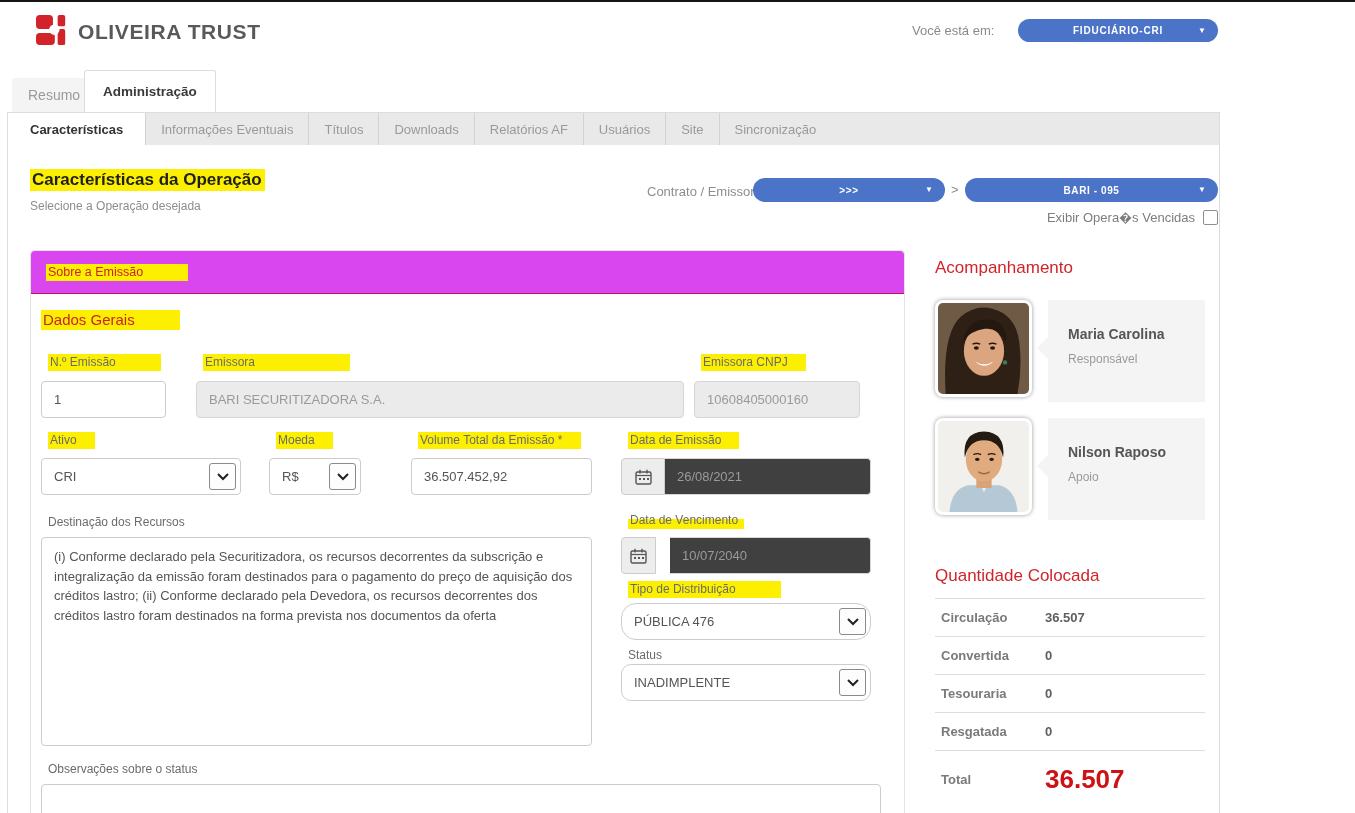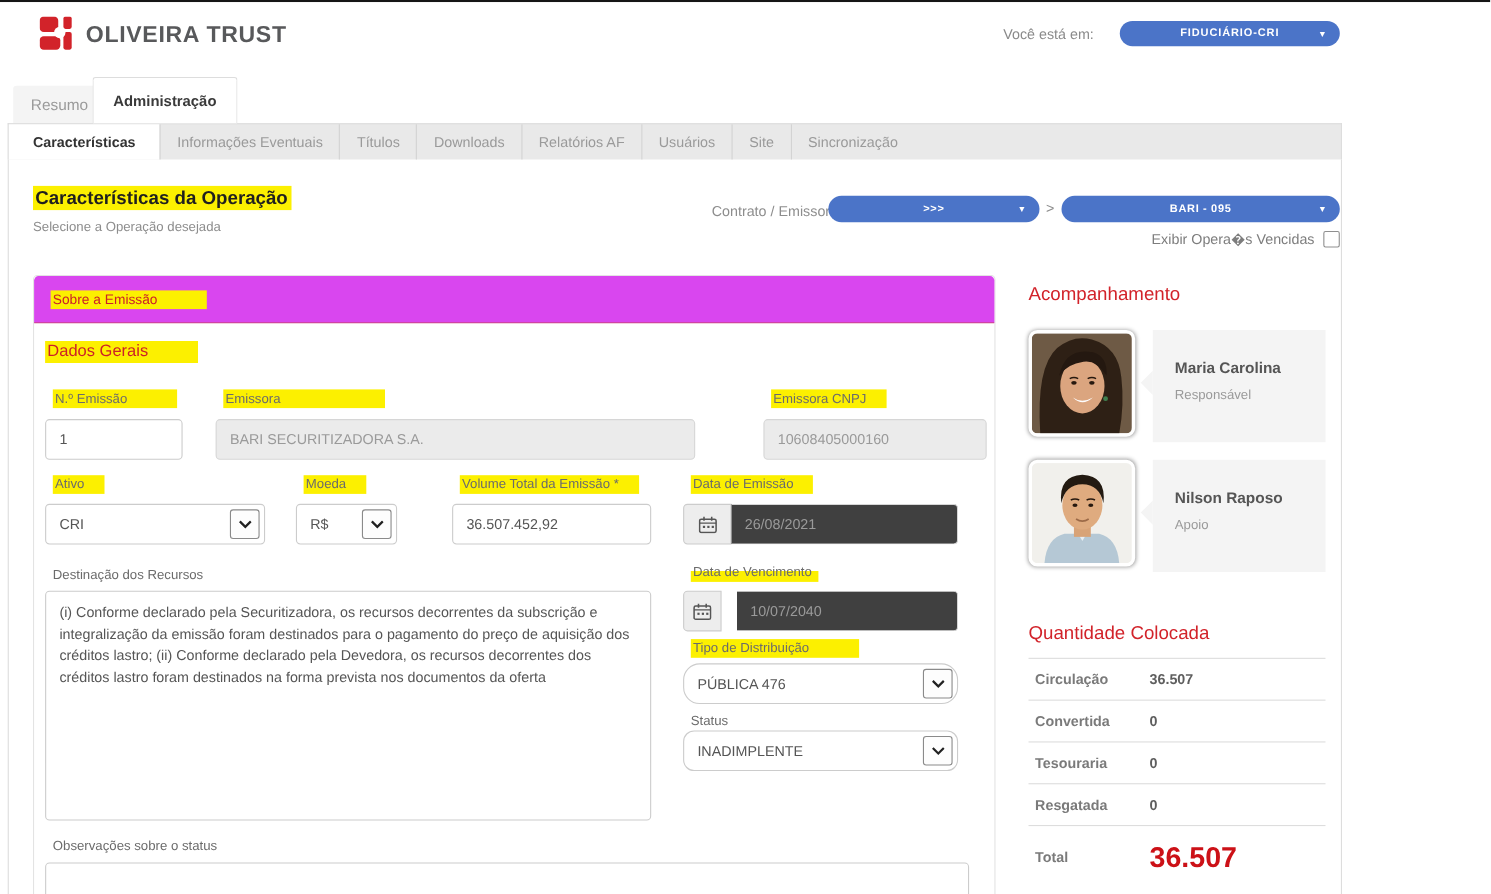--- a/index.html
+++ b/index.html
@@ -169,24 +169,24 @@
     <div class="panel-hdr">
       <span class="panel-hdr-title"><span class="hl hl-ext-m">Sobre a Emissão</span></span>
     </div>
 
     <div class="section-title"><span class="hl hl-ext-m">Dados Gerais</span></div>
 
     <div class="f-label" style="left:17px; top:104px;"><span class="hl hl-ext-m">N.º Emissão</span></div>
     <input class="f-input" style="left: 10px; top: 130px; width: 125px;" value="1">
 
     <div class="f-label" style="left:172px; top:104px;"><span class="hl hl-ext-l">Emissora</span></div>
-    <input class="f-input" style="left: 165px; top: 130px; width: 436px;" disabled="" value="BARI SECURITIZADORA S.A.">
+    <input class="f-input" style="left: 165px; top: 130px; width: 488px;" disabled="" value="BARI SECURITIZADORA S.A.">
 
     <div class="f-label" style="left:670px; top:104px;"><span class="hl hl-ext-s">Emissora CNPJ</span></div>
-    <input class="f-input" style="left: 663px; top: 130px; width: 203px;" disabled="" value="10608405000160">
+    <input class="f-input" style="left: 663px; top: 130px; width: 166px;" disabled="" value="10608405000160">
 
     <div class="f-label" style="left:17px; top:182px;"><span class="hl hl-ext-s">Ativo</span></div>
     <div class="sel" style="left:10px; top:207px; width:200px;">
       <span class="sel-text">CRI</span>
       <span class="sel-btn">
         <svg width="12" height="8" viewBox="0 0 12 8">
             <path d="M1 1 L6 6 L11 1" stroke="#222" stroke-width="2" fill="none"></path>
           </svg>
       </span>
     </div>

